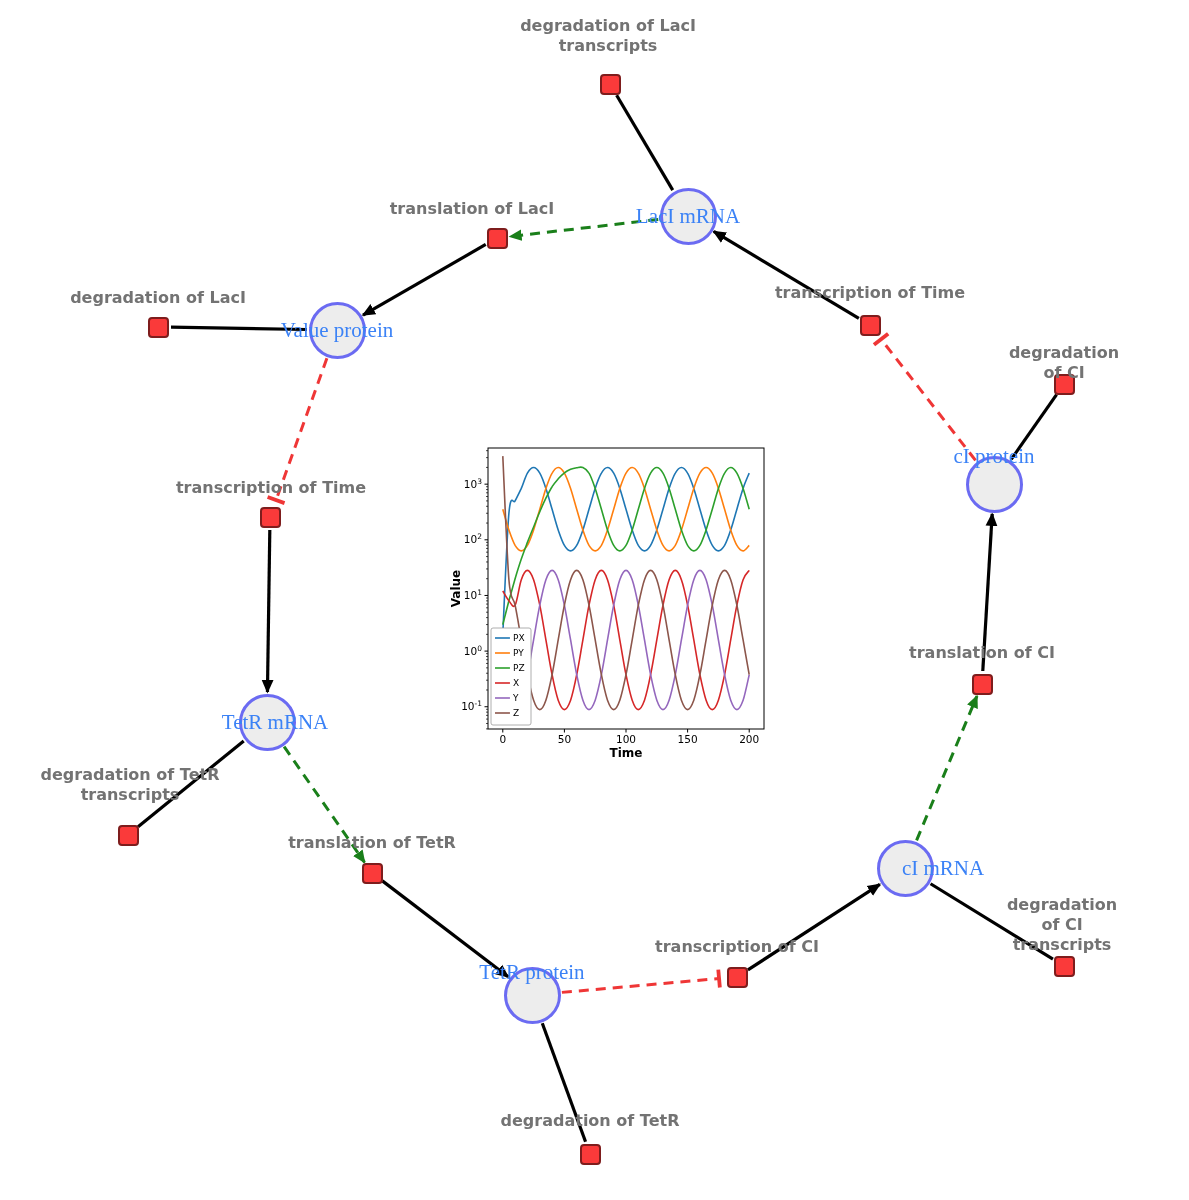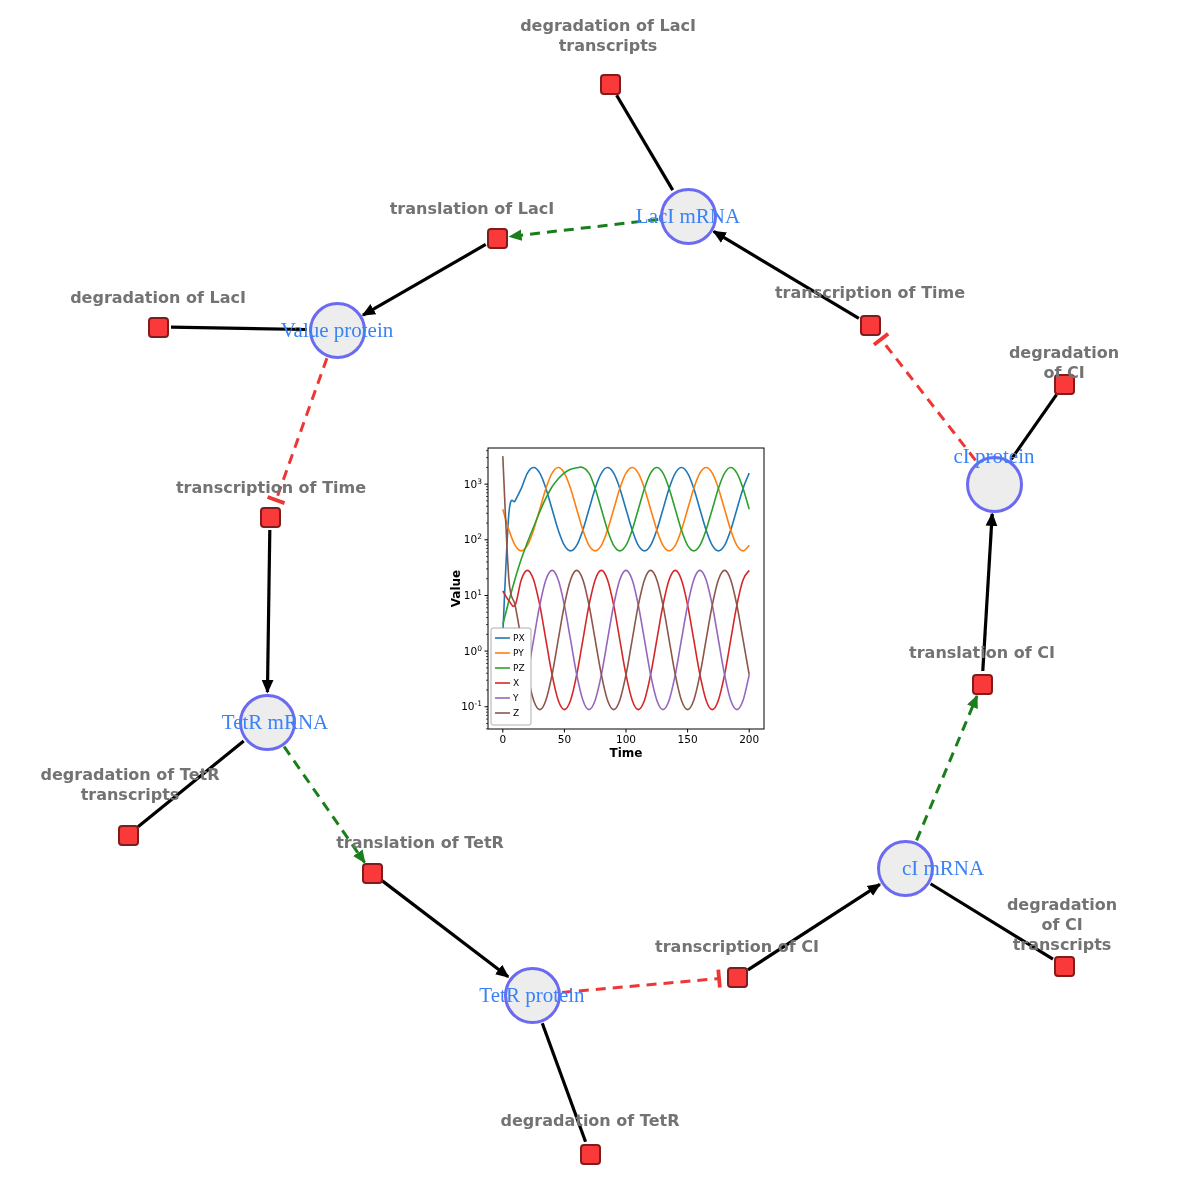--- a/index.html
+++ b/index.html
@@ -56,39 +56,39 @@
       <div class="species-label" style="left: 688px; top: 216px;">LacI mRNA</div>
       <div class="species-node" style="left: 308.5px; top: 301.5px;"></div>
       <div class="species-label" style="left: 337px; top: 330px;">Value protein</div>
       <div class="species-node" style="left: 965.5px; top: 455.5px;"></div>
       <div class="species-label" style="left: 994px; top: 456px;">cI protein</div>
       <div class="species-node" style="left: 238.5px; top: 693.5px;"></div>
       <div class="species-label" style="left: 275px; top: 722px;">TetR mRNA</div>
       <div class="species-node" style="left: 876.5px; top: 839.5px;"></div>
       <div class="species-label" style="left: 943px; top: 868px;">cI mRNA</div>
       <div class="species-node" style="left: 503.5px; top: 966.5px;"></div>
-      <div class="species-label" style="left: 532px; top: 995px; text-align: center;">TetR protein</div>
+      <div class="species-label" style="left: 532px; top: 972px; text-align: center;">TetR protein</div>
       <div class="reaction-node" style="left: 599.5px; top: 73.5px;"></div>
       <div class="reaction-label" style="left: 608px; top: 16px;">degradation of LacI
 transcripts</div>
       <div class="reaction-node" style="left: 486.5px; top: 227.5px;"></div>
       <div class="reaction-label" style="left: 472px; top: 199px;">translation of LacI</div>
       <div class="reaction-node" style="left: 147.5px; top: 316.5px;"></div>
       <div class="reaction-label" style="left: 158px; top: 288px;">degradation of LacI</div>
       <div class="reaction-node" style="left: 859.5px; top: 314.5px;"></div>
       <div class="reaction-label" style="left: 870px; top: 283px;">transcription of Time</div>
       <div class="reaction-node" style="left: 1053.5px; top: 373.5px;"></div>
       <div class="reaction-label" style="left: 1064px; top: 343px;">degradation of CI</div>
       <div class="reaction-node" style="left: 259.5px; top: 506.5px;"></div>
       <div class="reaction-label" style="left: 271px; top: 478px;">transcription of Time</div>
       <div class="reaction-node" style="left: 117.5px; top: 824.5px;"></div>
       <div class="reaction-label" style="left: 130px; top: 765px;">degradation of TetR
 transcripts</div>
       <div class="reaction-node" style="left: 361.5px; top: 862.5px;"></div>
-      <div class="reaction-label" style="left: 372px; top: 833px; margin-left: 48px;">translation of TetR</div>
+      <div class="reaction-label" style="left: 372px; top: 833px;">translation of TetR</div>
       <div class="reaction-node" style="left: 971.5px; top: 673.5px;"></div>
       <div class="reaction-label" style="left: 982px; top: 643px; text-align: center;">translation of CI</div>
       <div class="reaction-node" style="left: 726.5px; top: 966.5px;"></div>
       <div class="reaction-label" style="left: 737px; top: 937px;">transcription of CI</div>
       <div class="reaction-node" style="left: 1053.5px; top: 955.5px;"></div>
       <div class="reaction-label" style="left: 1062px; top: 895px;">degradation of CI
 transcripts</div>
       <div class="reaction-node" style="left: 579.5px; top: 1143.5px;"></div>
       <div class="reaction-label" style="left: 590px; top: 1111px;">degradation of TetR</div>
     </div>

